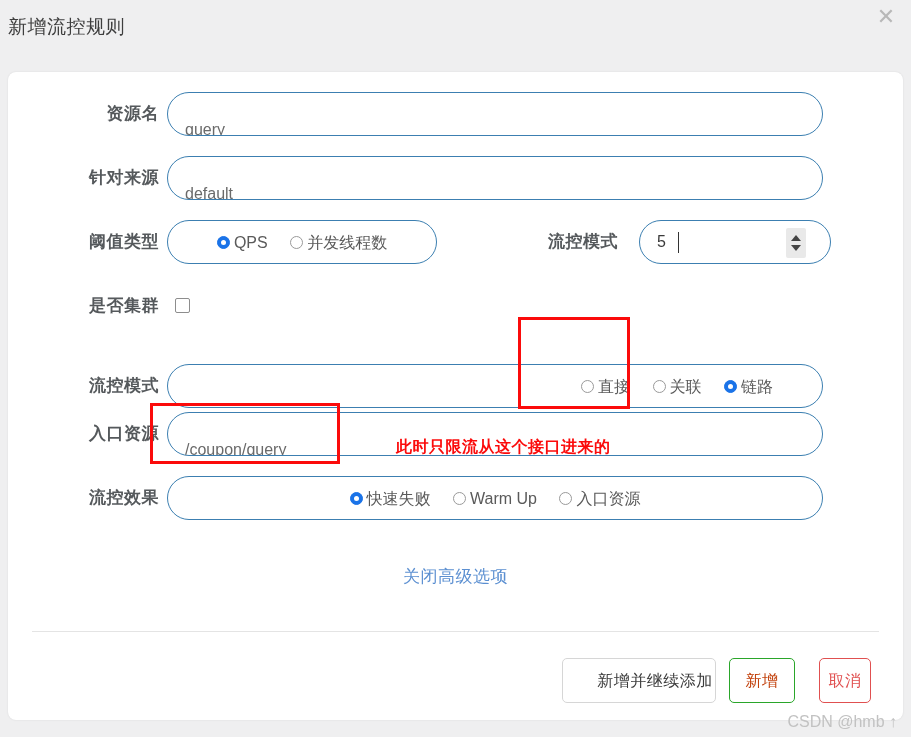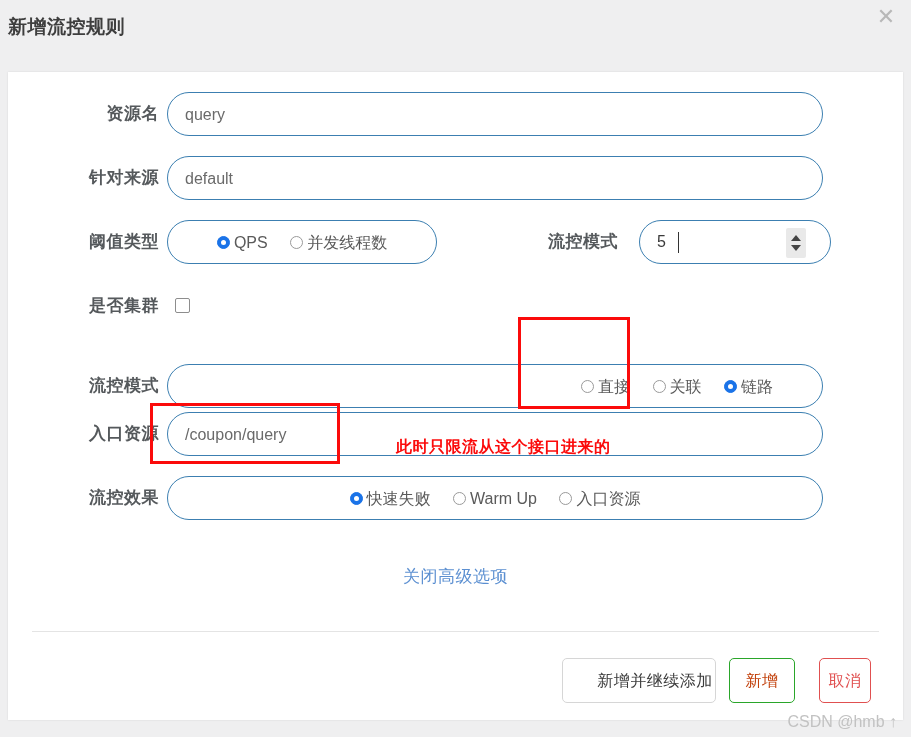--- a/index.html
+++ b/index.html
@@ -14,21 +14,21 @@
     overflow: hidden;
     position: relative;
   }
 
   
   #dialog-title {
     position: absolute;
     left: 8px;
     top: 14px;
     font-size: 19px;
-    font-weight: bold;
+    font-weight: normal;
     color: #3e3e3e;
     letter-spacing: 0.5px;
   }
   #close-button {
     position: absolute;
     right: 12px;
     top: 4px;
     width: 26px;
     height: 26px;
     color: #b8b8b8;
@@ -40,21 +40,21 @@
   }
 
   
   #form-card {
     position: absolute;
     left: 8px;
     top: 72px;
     width: 895px;
     height: 648px;
     background: #ffffff;
-    border-radius: 0;
+    border-radius: 8px;
     box-shadow: 0 0 2px rgba(0,0,0,0.10);
   }
 
   
   .form-row {
     position: absolute;
     left: 0;
     width: 100%;
     height: 44px;
   }
@@ -74,21 +74,21 @@
     left: 159px;
     top: 0;
     width: 656px;
     height: 44px;
     box-sizing: border-box;
     border: 1px solid #3c7fb1;
     border-radius: 22px;
     background: #ffffff;
   }
   .field.text-field {
-    padding: 1px 17px;
+    padding: 16px 17px;
     font-size: 16px;
     color: #6a6a6a;
     line-height: 42px;
     white-space: nowrap;
     overflow: hidden;
   }
   .field.radio-field {
     text-align: center;
     line-height: 42px;
     white-space: nowrap;

